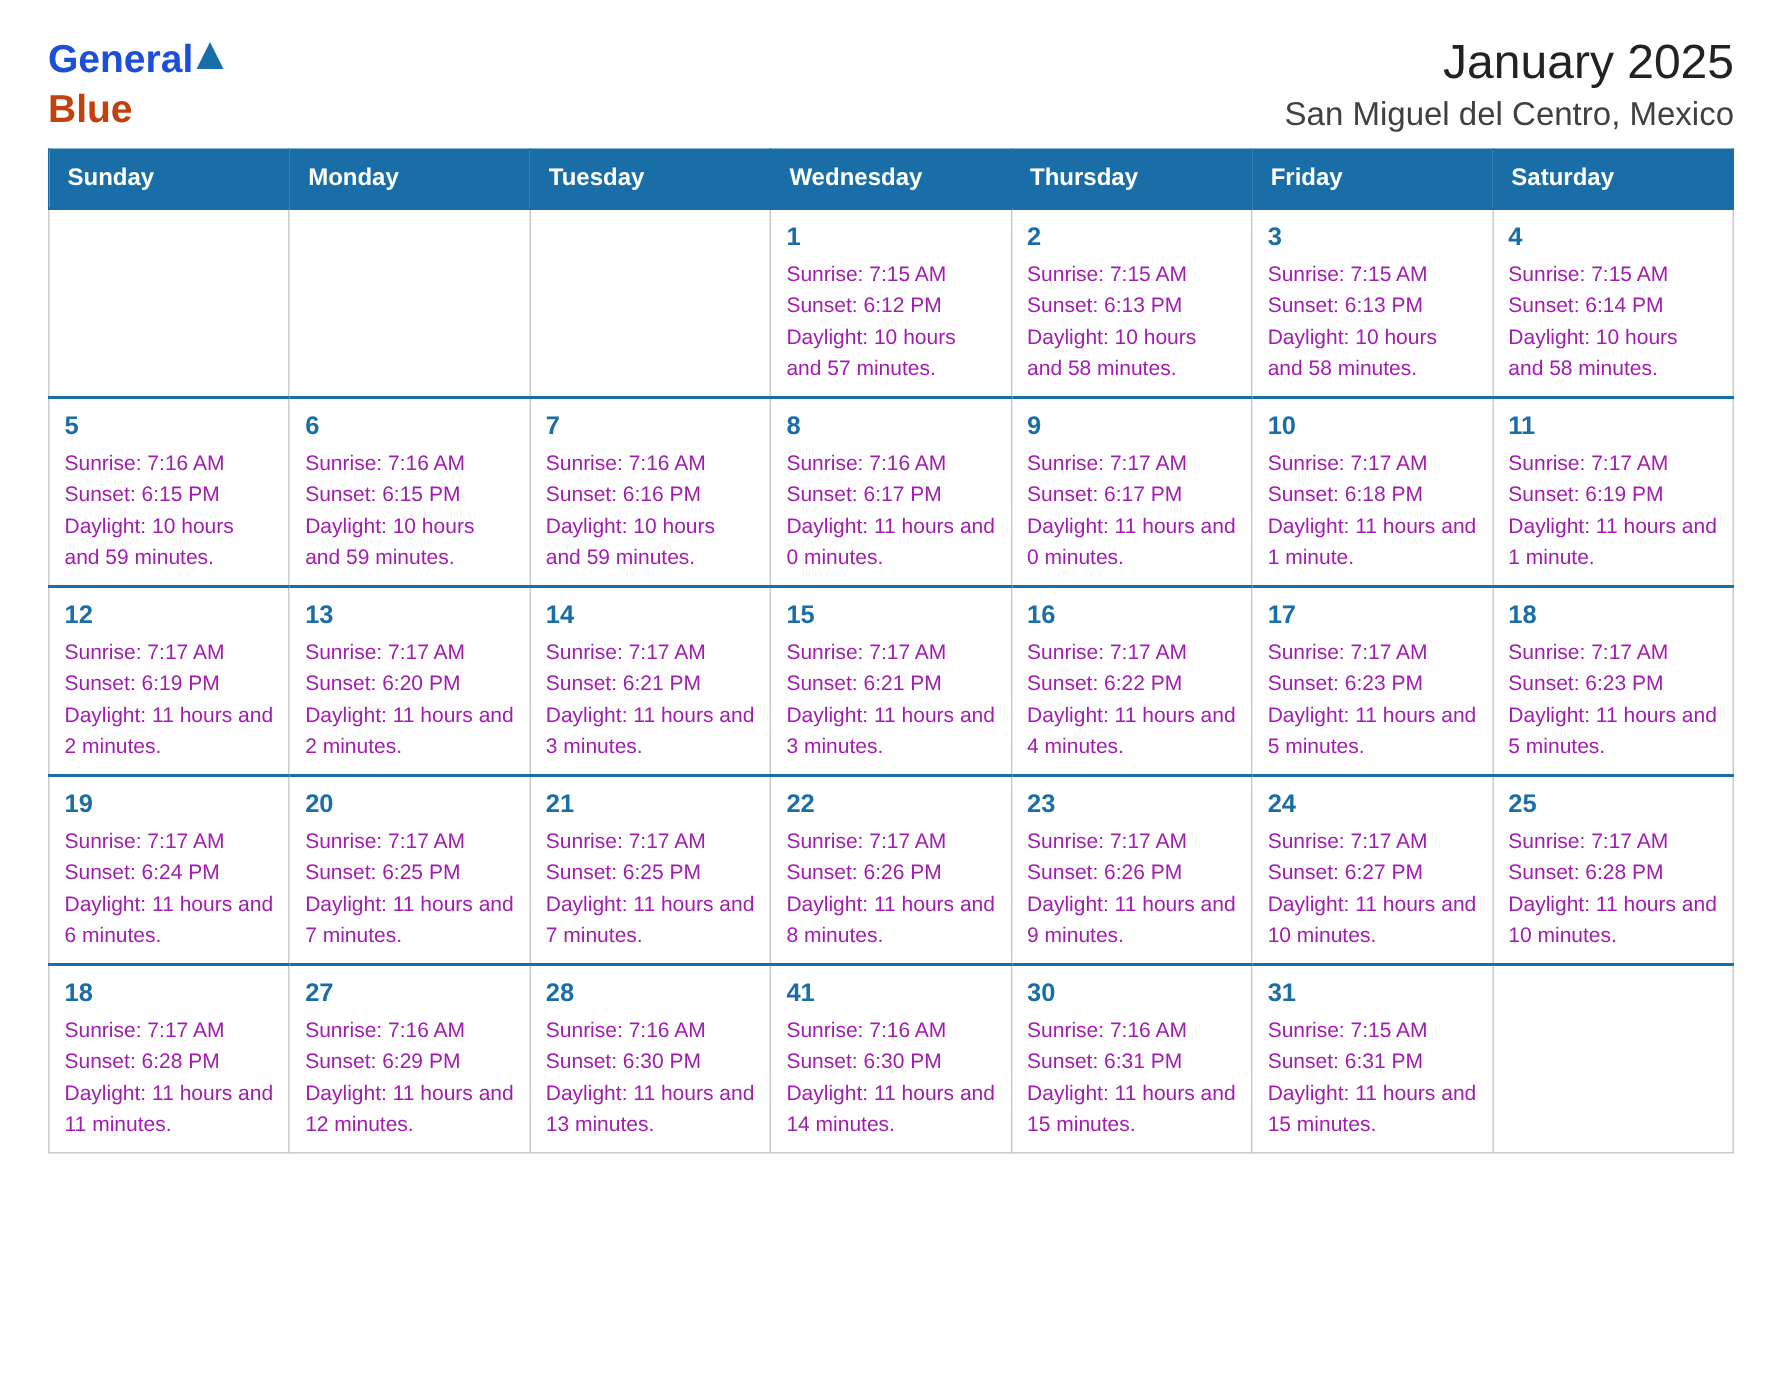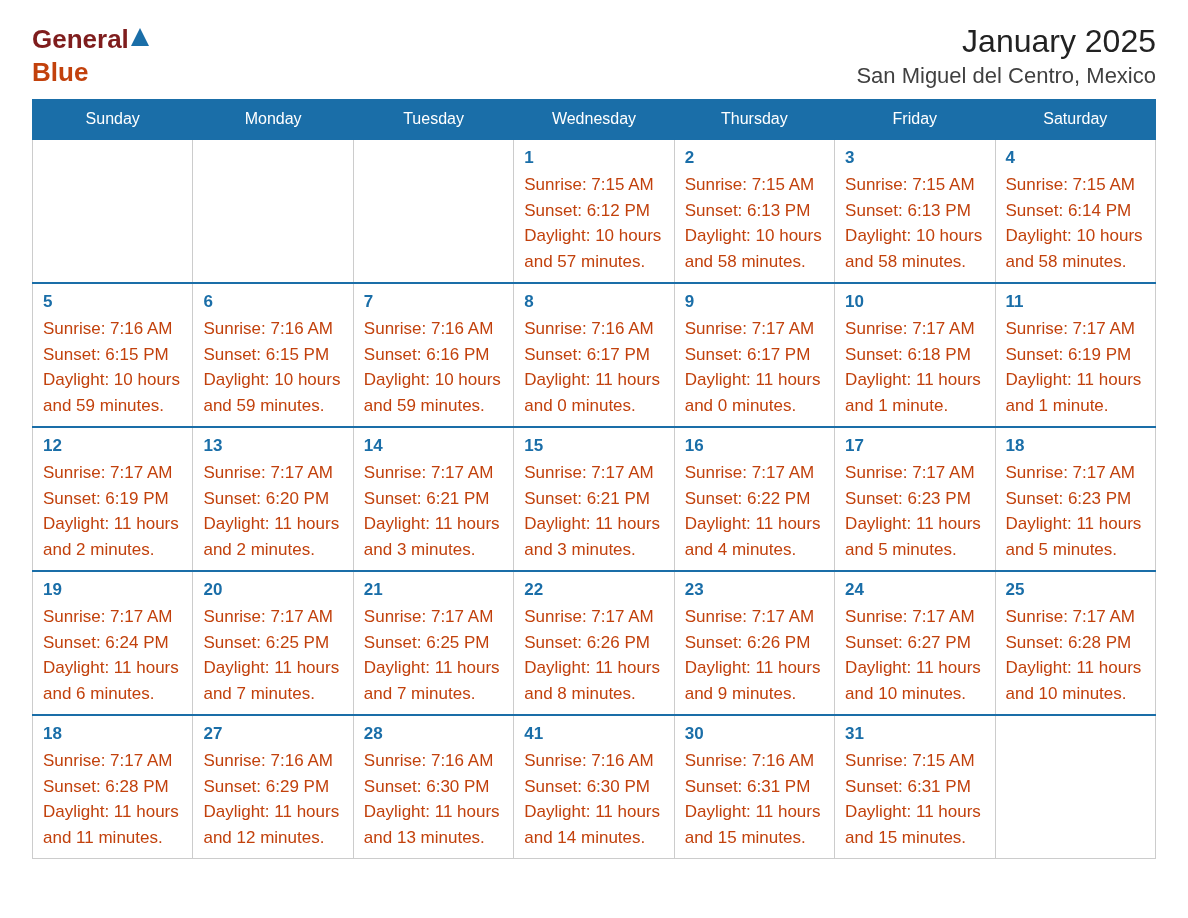--- a/index.html
+++ b/index.html
@@ -32,41 +32,41 @@
     }
     .calendar {
       width: 100%;
       border-collapse: collapse;
       margin-top: 8px;
     }
     .calendar thead tr th {
       background-color: #1a6ea8;
       color: #fff;
       font-size: 16px;
-      font-weight: normal;
+      font-weight: bold;
       padding: 10px 12px;
-      text-align: center;
+      text-align: left;
       border: 1px solid #1a6ea8;
     }
     .calendar tbody tr td {
       vertical-align: top;
       border: 1px solid #ccc;
       padding: 8px 10px;
       width: 14.28%;
       min-height: 100px;
     }
     .day-num {
       font-size: 17px;
       color: #1a6ea8;
       font-weight: bold;
       margin-bottom: 4px;
     }
     .day-info {
-      font-size: 17px;
-      color: #c2410c;
+      font-size: 14px;
+      color: #a21caf;
       line-height: 1.5;
     }
     .empty-cell {
       background: #fff;
     }
     
     .calendar tbody tr td {
       border-top: 2px solid #1a6ea8;
       border-bottom: 1px solid #ccc;
       border-left: 1px solid #ccc;
@@ -75,21 +75,21 @@
     
     .logo-wrapper {
       display: flex;
       align-items: center;
     }
     .logo-text-block {
       font-size: 26px;
       font-weight: bold;
       line-height: 1.2;
     }
-    .logo-general-text { color: #7f1d1d; }
+    .logo-general-text { color: #1d4ed8; }
     .logo-blue-text { color: #c2410c; }
   </style>
 </head>
 <body>
 
 <div class="header">
   <div class="logo-wrapper">
     <div>
       <div class="logo-text-block">
         <span class="logo-general-text">General</span><span style="display:inline-block; margin-left:2px; vertical-align:middle; position:relative; top:-4px;">

